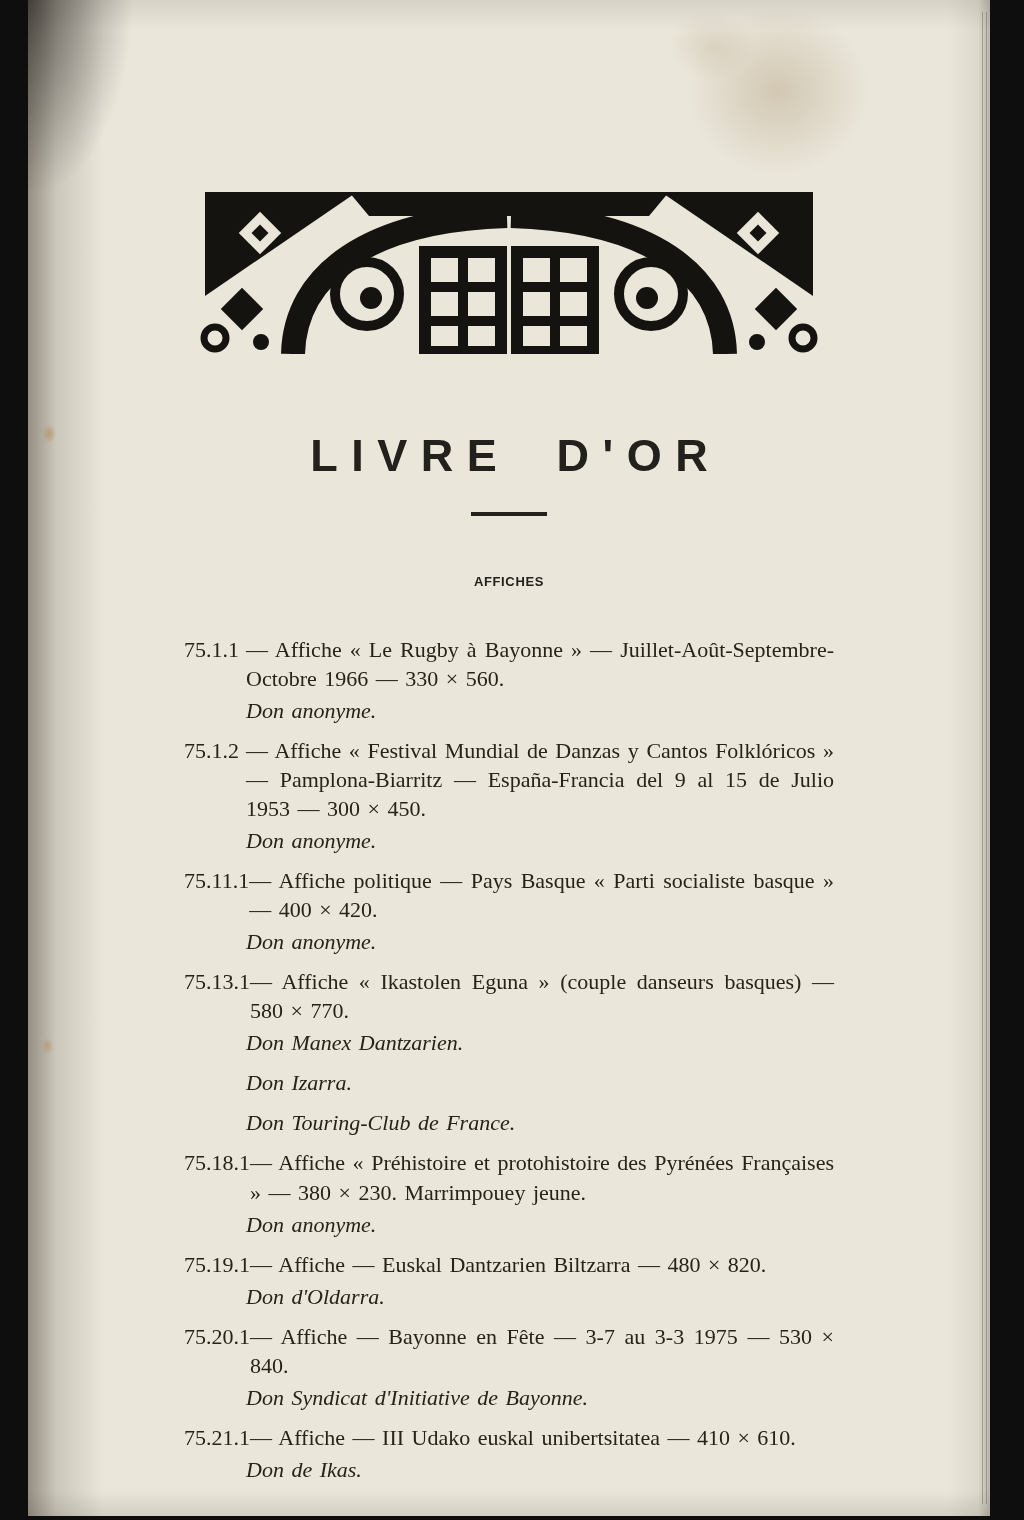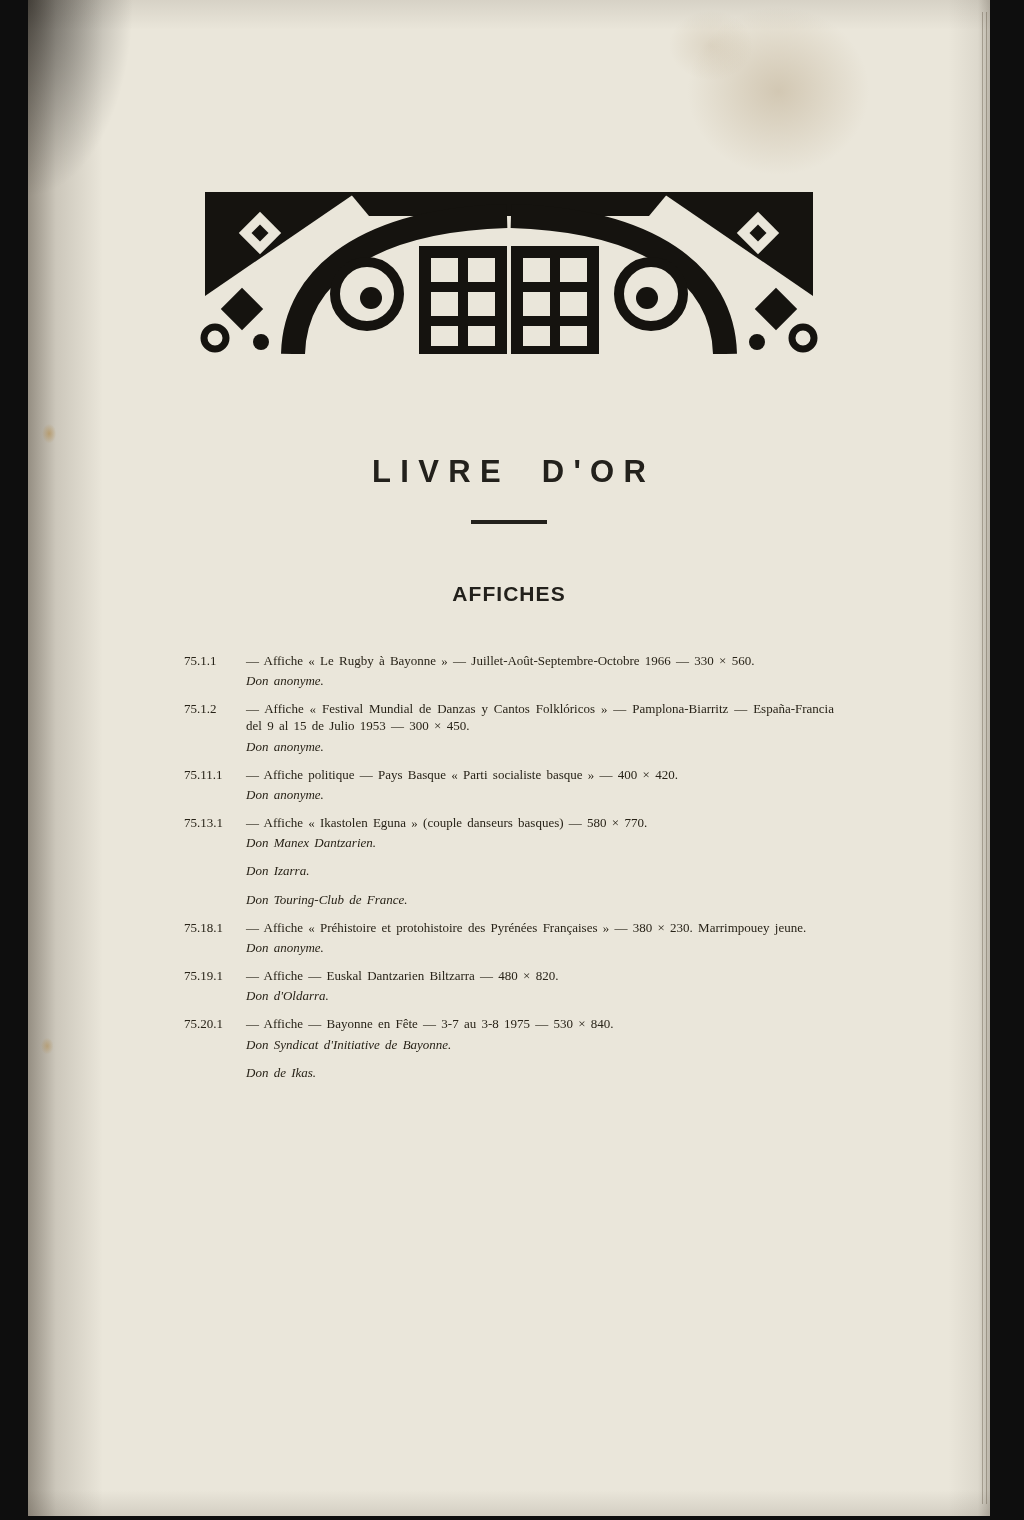--- a/index.html
+++ b/index.html
@@ -30,45 +30,45 @@
     pointer-events:none;
   }
   .page::after { 
     content:""; position:absolute; right:0; top:12px; bottom:12px; width:9px;
     background: repeating-linear-gradient(90deg,
       rgba(70,58,40,0) 0 1px, rgba(70,58,40,0.32) 1px 2px, rgba(70,58,40,0) 2px 4px);
     pointer-events:none;
   }
   .ornament { width:620px; height:164px; margin:190px auto 0; }
   .title {
-    margin-top:100px;
+    margin-top:76px;
     text-align:center;
     font-family:"Liberation Sans", sans-serif;
-    font-size:31px;
+    font-size:45px;
     font-weight:700;
     letter-spacing:0.30em;
     text-indent:0.30em;
     word-spacing:0.45em;
     color:#23211c;
   }
   .title-rule { width:76px; height:4px; background:#23211c; margin:30px auto 0; }
   .section {
     margin-top:58px;
     text-align:center;
     font-family:"Liberation Sans", sans-serif;
-    font-size:21px;
+    font-size:13px;
     font-weight:700;
     letter-spacing:0.05em;
     color:#23211c;
   }
   .entries {
     width:650px;
     margin:46px auto 0;
     color:#282318;
-    font-size:13px;
+    font-size:22px;
     line-height:1.32;
     word-spacing:2px;
   }
   .entry { margin-bottom:11px; }
   .entry-row { display:flex; }
   .entry-id { flex:0 0 62px; }
   .entry-text { flex:1; text-align:justify; }
   .entry-donor {
     margin-left:62px;
     margin-top:3px;
@@ -175,23 +175,27 @@
       <div class="entry-row">
         <span class="entry-id">75.19.1</span>
         <span class="entry-text">— Affiche — Euskal Dantzarien Biltzarra — 480 × 820.</span>
       </div>
       <div class="entry-donor">Don d'Oldarra.</div>
     </div>
 
     <div class="entry">
       <div class="entry-row">
         <span class="entry-id">75.20.1</span>
-        <span class="entry-text">— Affiche — Bayonne en Fête — 3-7 au 3-8 1975 — 530 × 840.</span>
+        <span class="entry-text">— Affiche — Bayonne en Fête — 3-7 au 3-3 1975 — 530 × 840.</span>
       </div>
       <div class="entry-donor">Don Syndicat d'Initiative de Bayonne.</div>
     </div>
 
     <div class="entry">
+      <div class="entry-row">
+        <span class="entry-id">75.21.1</span>
+        <span class="entry-text">— Affiche — III Udako euskal unibertsitatea — 410 × 610.</span>
+      </div>
       <div class="entry-donor">Don de Ikas.</div>
     </div>
 
   </div>
 </div>
 
 </body></html>

